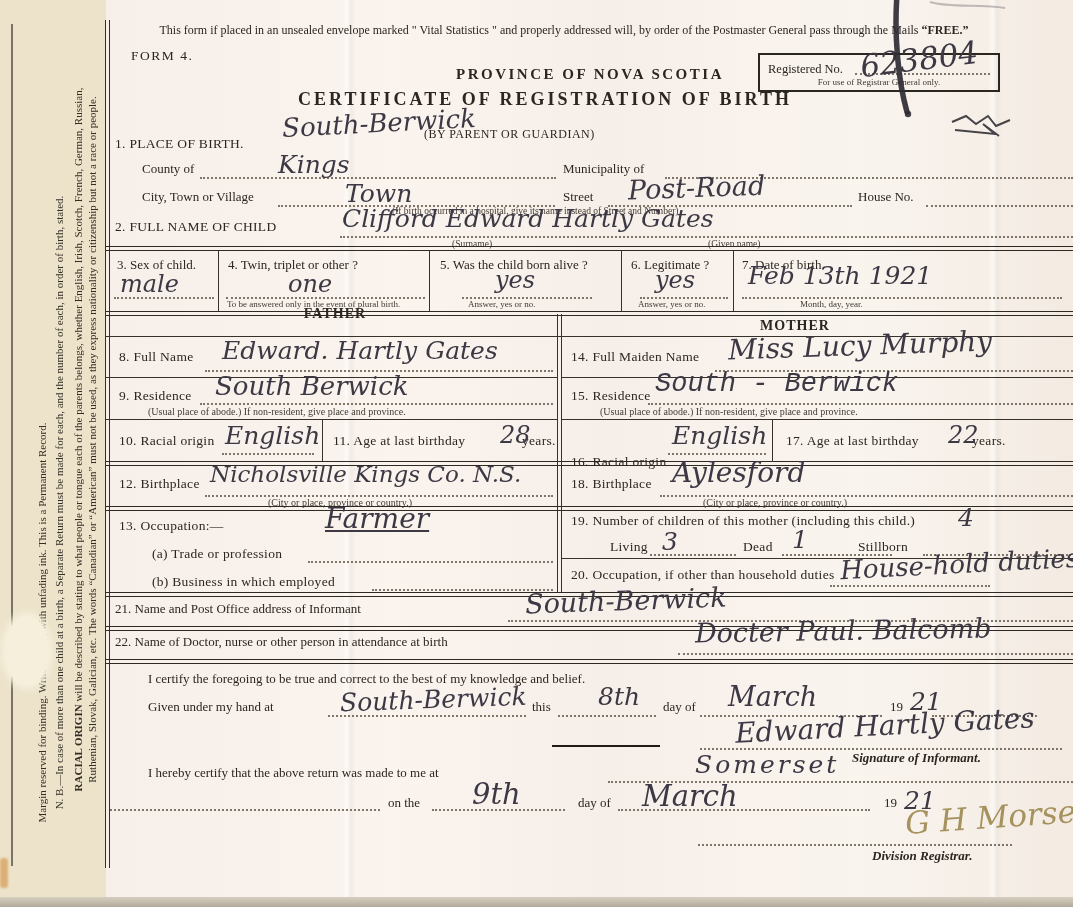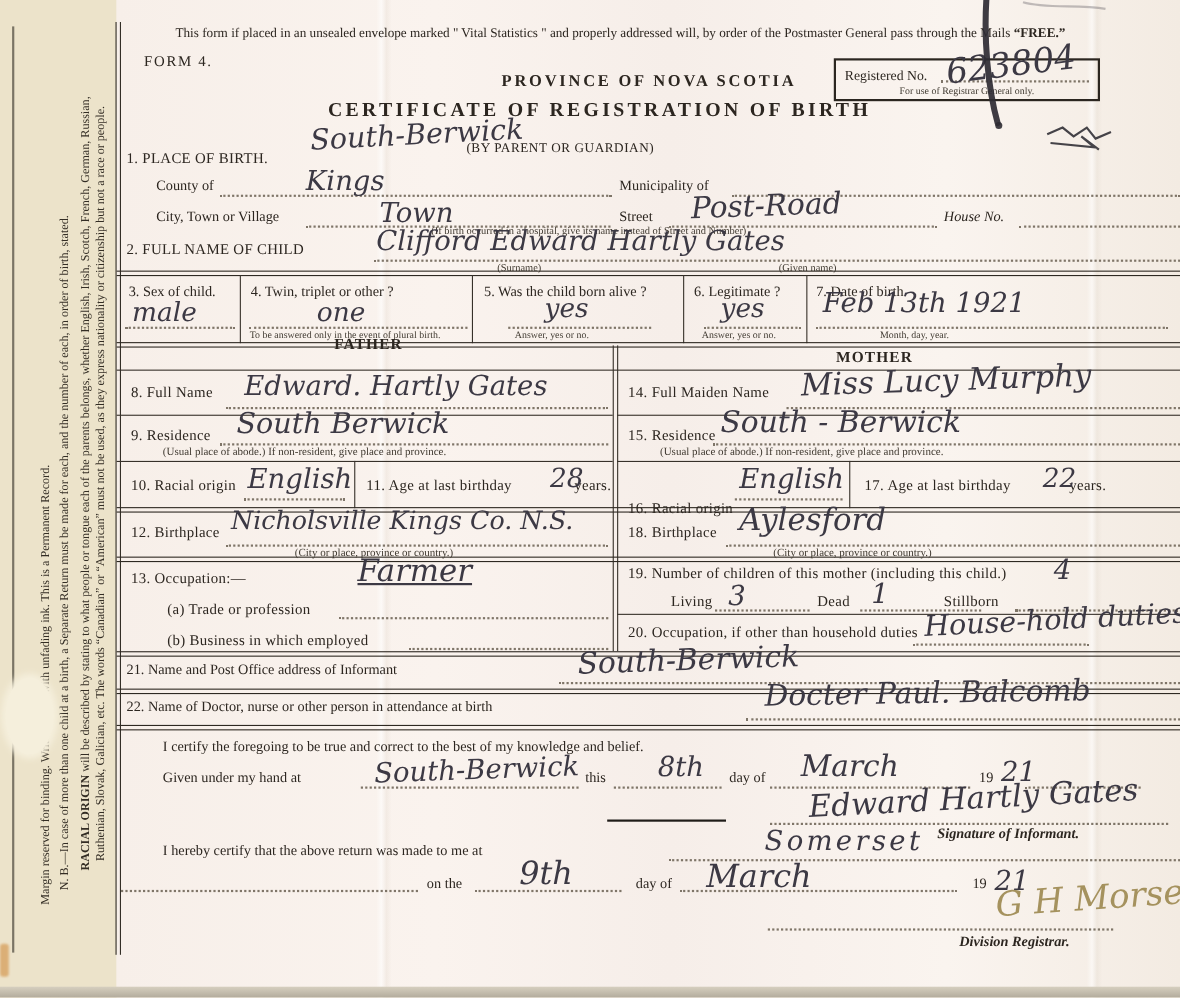--- a/index.html
+++ b/index.html
@@ -86,21 +86,21 @@
   <div class="abs hw" style="left:278px;top:152px;font-size:25px;">Kings</div>
   <div class="abs p p13" style="left:563px;top:162px;">Municipality of</div>
   <div class="abs dot" style="left:665px;top:176px;width:408px;"></div>
 
   <div class="abs p p13" style="left:142px;top:190px;">City, Town or Village</div>
   <div class="abs dot" style="left:278px;top:204px;width:277px;"></div>
   <div class="abs hw" style="left:345px;top:181px;font-size:25px;">Town</div>
   <div class="abs p p13" style="left:563px;top:190px;">Street</div>
   <div class="abs dot" style="left:608px;top:204px;width:244px;"></div>
   <div class="abs hw" style="left:628px;top:174px;font-size:27px;transform:rotate(-2deg);">Post-Road</div>
-  <div class="abs p p13" style="left:858px;top:190px;font-style:italic;">House No.</div>
+  <div class="abs p p13" style="left:858px;top:190px;">House No.</div>
   <div class="abs dot" style="left:926px;top:204px;width:147px;"></div>
   <div class="abs small" style="left:392px;top:206px;">(If birth occurred in a hospital, give its name instead of Street and Number)</div>
 
   <div class="abs p p135" style="left:115px;top:220px;">2. FULL NAME OF CHILD</div>
   <div class="abs dot" style="left:340px;top:235px;width:733px;"></div>
   <div class="abs hw" style="left:342px;top:206px;font-size:25px;">Clifford Edward Hartly Gates</div>
   <div class="abs small" style="left:452px;top:239px;">(Surname)</div>
   <div class="abs small" style="left:708px;top:239px;">(Given name)</div>
   <div class="abs hr2" style="left:106px;top:246px;width:967px;"></div>
 
@@ -172,21 +172,21 @@
   <div class="abs p p135" style="left:152px;top:575px;">(b) Business in which employed</div>
   <div class="abs dot" style="left:372px;top:588px;width:181px;"></div>
 
   <div class="abs p p135" style="left:571px;top:350px;">14. Full Maiden Name</div>
   <div class="abs dot" style="left:715px;top:369px;width:358px;"></div>
   <div class="abs hw" style="left:728px;top:332px;font-size:28px;transform:rotate(-2deg);">Miss Lucy Murphy</div>
   <div class="abs hr1" style="left:561px;top:377px;width:512px;"></div>
 
   <div class="abs p p135" style="left:571px;top:389px;">15. Residence</div>
   <div class="abs dot" style="left:648px;top:402px;width:425px;"></div>
-  <div class="abs hw" style="left:655px;top:371px;font-size:27px;">South - Berwick</div>
+  <div class="abs hw" style="left:655px;top:371px;font-size:27px;font-family:Liberation Mono, monospace;">South - Berwick</div>
   <div class="abs small" style="left:600px;top:406px;font-size:10px;">(Usual place of abode.)  If non-resident, give place and province.</div>
   <div class="abs hr1" style="left:561px;top:419px;width:512px;"></div>
 
   <div class="abs p p135" style="left:571px;top:434px;margin-top:21px;">16. Racial origin</div>
   <div class="abs dot" style="left:668px;top:452px;width:98px;"></div>
   <div class="abs hw" style="left:672px;top:423px;font-size:25px;">English</div>
   <div class="abs vr1" style="left:772px;top:419px;height:43px;"></div>
   <div class="abs p p135" style="left:786px;top:434px;">17. Age at last birthday</div>
   <div class="abs hw" style="left:948px;top:423px;font-size:24px;">22</div>
   <div class="abs p p135" style="left:972px;top:434px;">years.</div>

